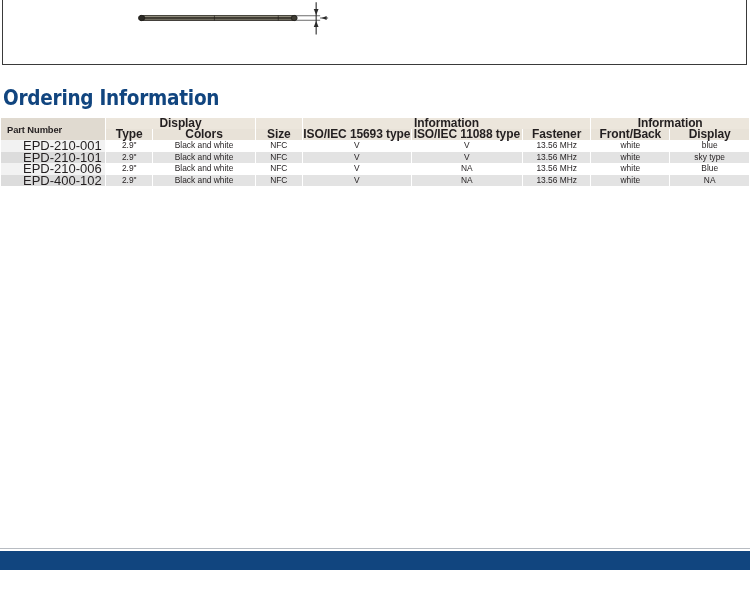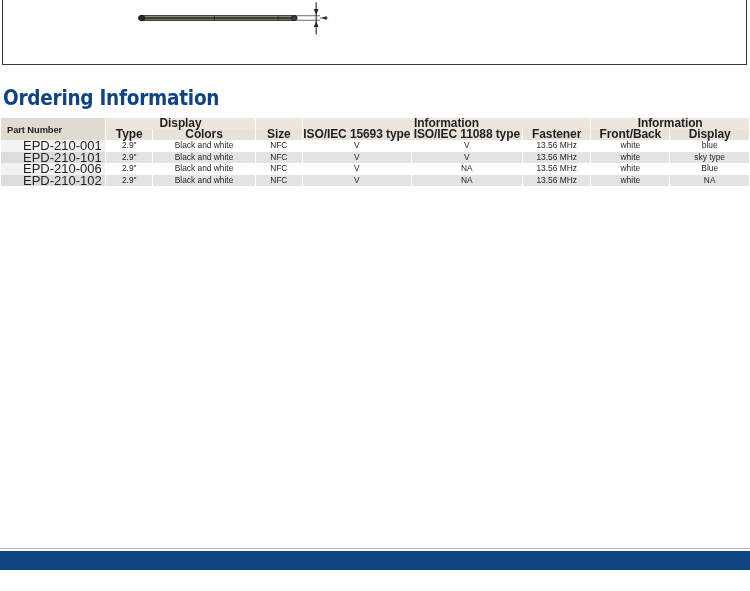--- a/index.html
+++ b/index.html
@@ -209,21 +209,21 @@
       <td>2.9"</td>
       <td>Black and white</td>
       <td>NFC</td>
       <td>V</td>
       <td>NA</td>
       <td>13.56 MHz</td>
       <td>white</td>
       <td>Blue</td>
     </tr>
     <tr class="even">
-      <td class="part">EPD-210-102</td>
+      <td class="part">EPD-400-102</td>
       <td>2.9"</td>
       <td>Black and white</td>
       <td>NFC</td>
       <td>V</td>
       <td>NA</td>
       <td>13.56 MHz</td>
       <td>white</td>
       <td>NA</td>
     </tr>
   </tbody>

